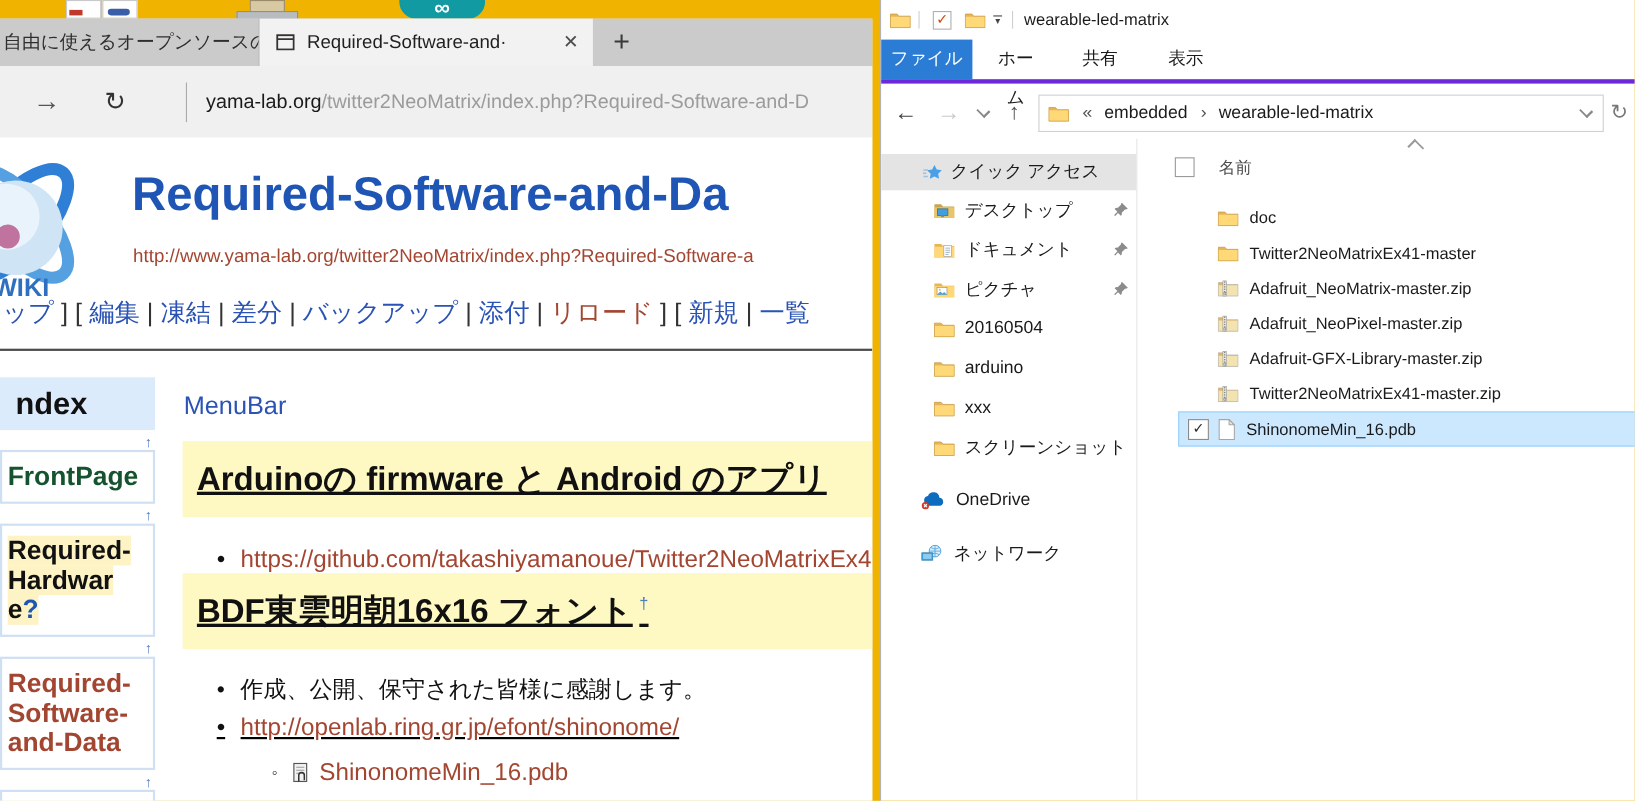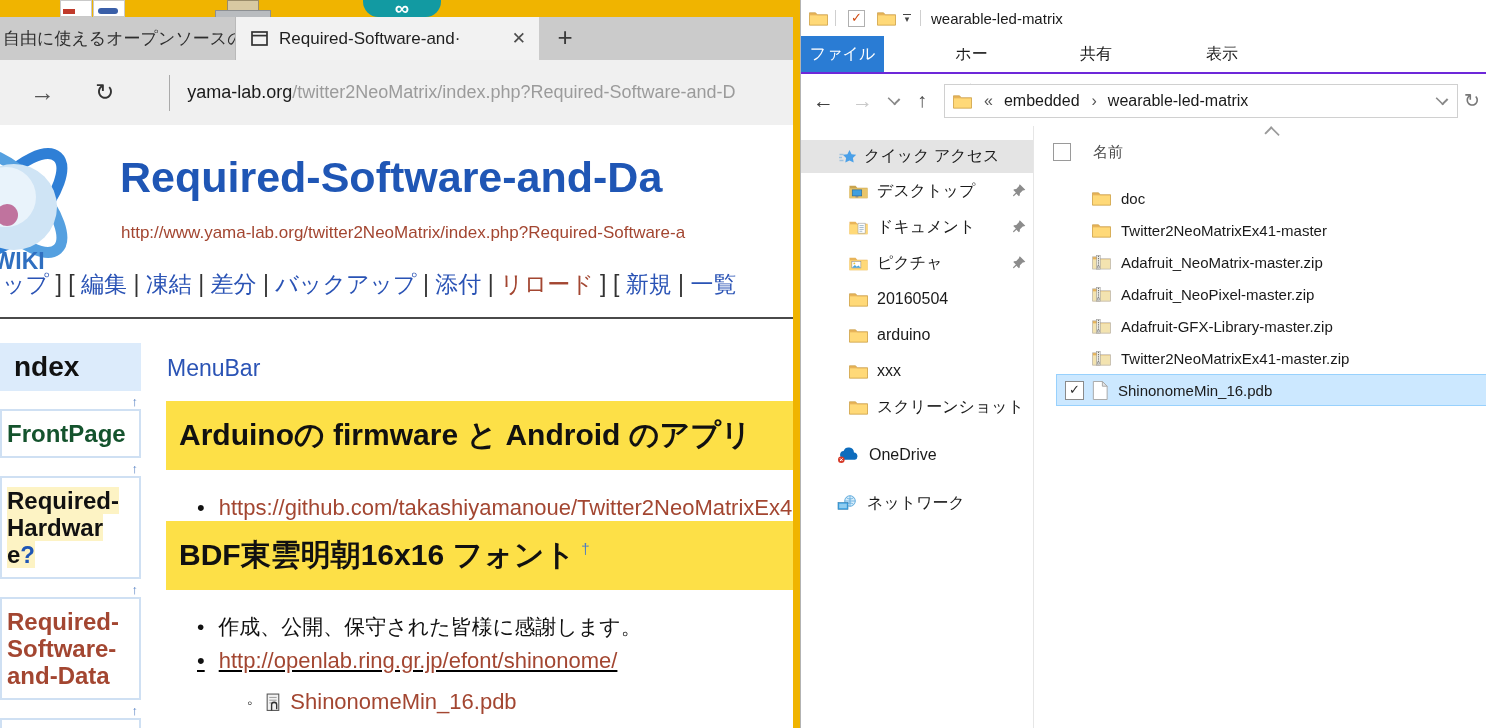--- a/index.html
+++ b/index.html
@@ -43,61 +43,61 @@
   .sb-h{background:#dcebfb;font-size:28px;font-weight:bold;color:#111;padding:8px 0 8px 14px;}
   .sb-anchor{text-align:right;padding-right:3px;font-size:13px;color:#4f7cc0;height:15px;margin-top:3px;}
   .sb-box{border:2px solid #cfe0f3;background:#fff;padding:9px 5px;font-size:24px;font-weight:bold;line-height:27px;}
   .sb-box .hl{background:#fdf3c4;color:#111;}
   .sb-box .lnk{color:#14532d;}
   .sb-box .vis{color:#a34631;}
   .sb-box .q{color:#1f56b5;background:#fdf3c4;}
   .wcontent{left:166px;top:0;right:0;position:absolute;}
   .menubar{position:absolute;top:230px;left:1px;font-size:23px;color:#2a53b5;}
   .cstack{position:absolute;top:276px;left:0;right:0;}
-  .c-h2{background:#fde047;font-size:30px;font-weight:bold;color:#111;padding:14px 0 14px 13px;white-space:nowrap;overflow:hidden;}
+  .c-h2{background:#fef9c3;font-size:30px;font-weight:bold;color:#111;padding:14px 0 14px 13px;white-space:nowrap;overflow:hidden;text-decoration:underline;}
   .c-h2 .anchor{font-size:15px;color:#4f7cc0;vertical-align:super;font-weight:normal;margin-left:6px;}
   .c-li{margin-top:25px;font-size:22px;white-space:nowrap;overflow:hidden;}
   .c-li .bl{margin:0 14px 0 31px;color:#111;}
   .c-li .lk{color:#a34631;}
   .c-li.jp{font-size:21px;color:#111;margin-top:23px;}
   .c-li.jp + .c-li{margin-top:7px;text-decoration:underline;}
   .c-li2{margin-top:15px;margin-left:81px;font-size:22px;display:flex;align-items:center;}
   .c-li2 .bl{color:#333;font-size:15px;margin-right:13px;}
   .c-li2 .aticon{margin-right:8px;}
   .c-li2 .lk{color:#a34631;}
   
   .explorer{left:800px;top:0;width:686px;height:728px;background:#fff;border-left:1px solid #b3b3b3;overflow:hidden;}
   .etitle{height:36px;display:flex;align-items:center;}
   .esep{width:1px;height:16px;background:#cfcfcf;}
   .qat-check{width:15px;height:15px;border:1px solid #b0b0b0;background:#fff;color:#d0490f;
              font-size:13px;line-height:14px;text-align:center;font-weight:bold;}
   .qat-drop{display:flex;flex-direction:column;align-items:center;margin-left:7px;}
   .qat-drop .bar{width:8px;height:1.5px;background:#444;margin-bottom:1px;}
   .qat-drop .tri{font-size:9px;color:#444;line-height:6px;}
   .etitle .title{margin-left:10px;font-size:15px;color:#1a1a1a;}
-  .ribbon{height:36px;display:flex;border-bottom:2px solid #6d28d9;gap:48px;}
+  .ribbon{height:36px;display:flex;border-bottom:4px solid #6d28d9;}
   .rtab{font-size:16px;line-height:36px;text-align:center;color:#1a1a1a;}
   .rtab.active{width:83px;background:#2a7cd4;color:#fff;}
   .rtab.r1{margin-left:17px;width:45px;}
   .rtab.r2{margin-left:35px;width:38px;}
   .rtab.r3{margin-left:40px;width:38px;}
   .etoolbar{height:53px;display:flex;align-items:center;}
   .e-back{margin-left:12px;font-size:21px;color:#3f3f3f;}
   .e-fwd{margin-left:18px;font-size:21px;color:#c9c9c9;}
   .chevd{width:8px;height:8px;border-right:2px solid #888;border-bottom:2px solid #888;
          transform:rotate(45deg) scaleY(.8);margin-top:-4px;}
   .e-chev{margin-left:16px;}
   .e-up{margin-left:18px;font-size:20px;color:#4f4f4f;}
   .addrbar{margin-left:17px;width:512px;height:32px;border:1px solid #d0d0d0;background:#fff;
            display:flex;align-items:center;font-size:16px;flex:none;}
   .addrbar .crumb{color:#1a1a1a;margin-left:11px;}
   .addrbar .sep{color:#555;margin-left:12px;}
   .addrbar .chevd{margin-left:auto;margin-right:10px;}
   .e-refresh{margin-left:6px;font-size:19px;color:#777;}
-  .ebody{position:absolute;top:126px;bottom:0;left:0;right:0;display:flex;}
+  .ebody{position:absolute;top:126px;bottom:0;left:0;right:0;display:flex;gap:15px;}
   .npane{width:233px;border-right:1px solid #e6e6e6;padding-top:14px;box-sizing:border-box;flex:none;}
   .nrow{height:36px;display:flex;align-items:center;position:relative;font-size:16px;color:#1a1a1a;}
   .nrow.header{height:33px;background:#e4e4e4;}
   .nrow.header .ic{margin-left:38px;}
   .nrow.header .lb{margin-left:7px;}
   .nrow.item .ic{margin-left:48px;}
   .nrow.item .lb{margin-left:9px;}
   .nrow.group .ic{margin-left:36px;}
   .nrow.group .lb{margin-left:10px;}
   .nrow.gap{margin-top:12px;}

